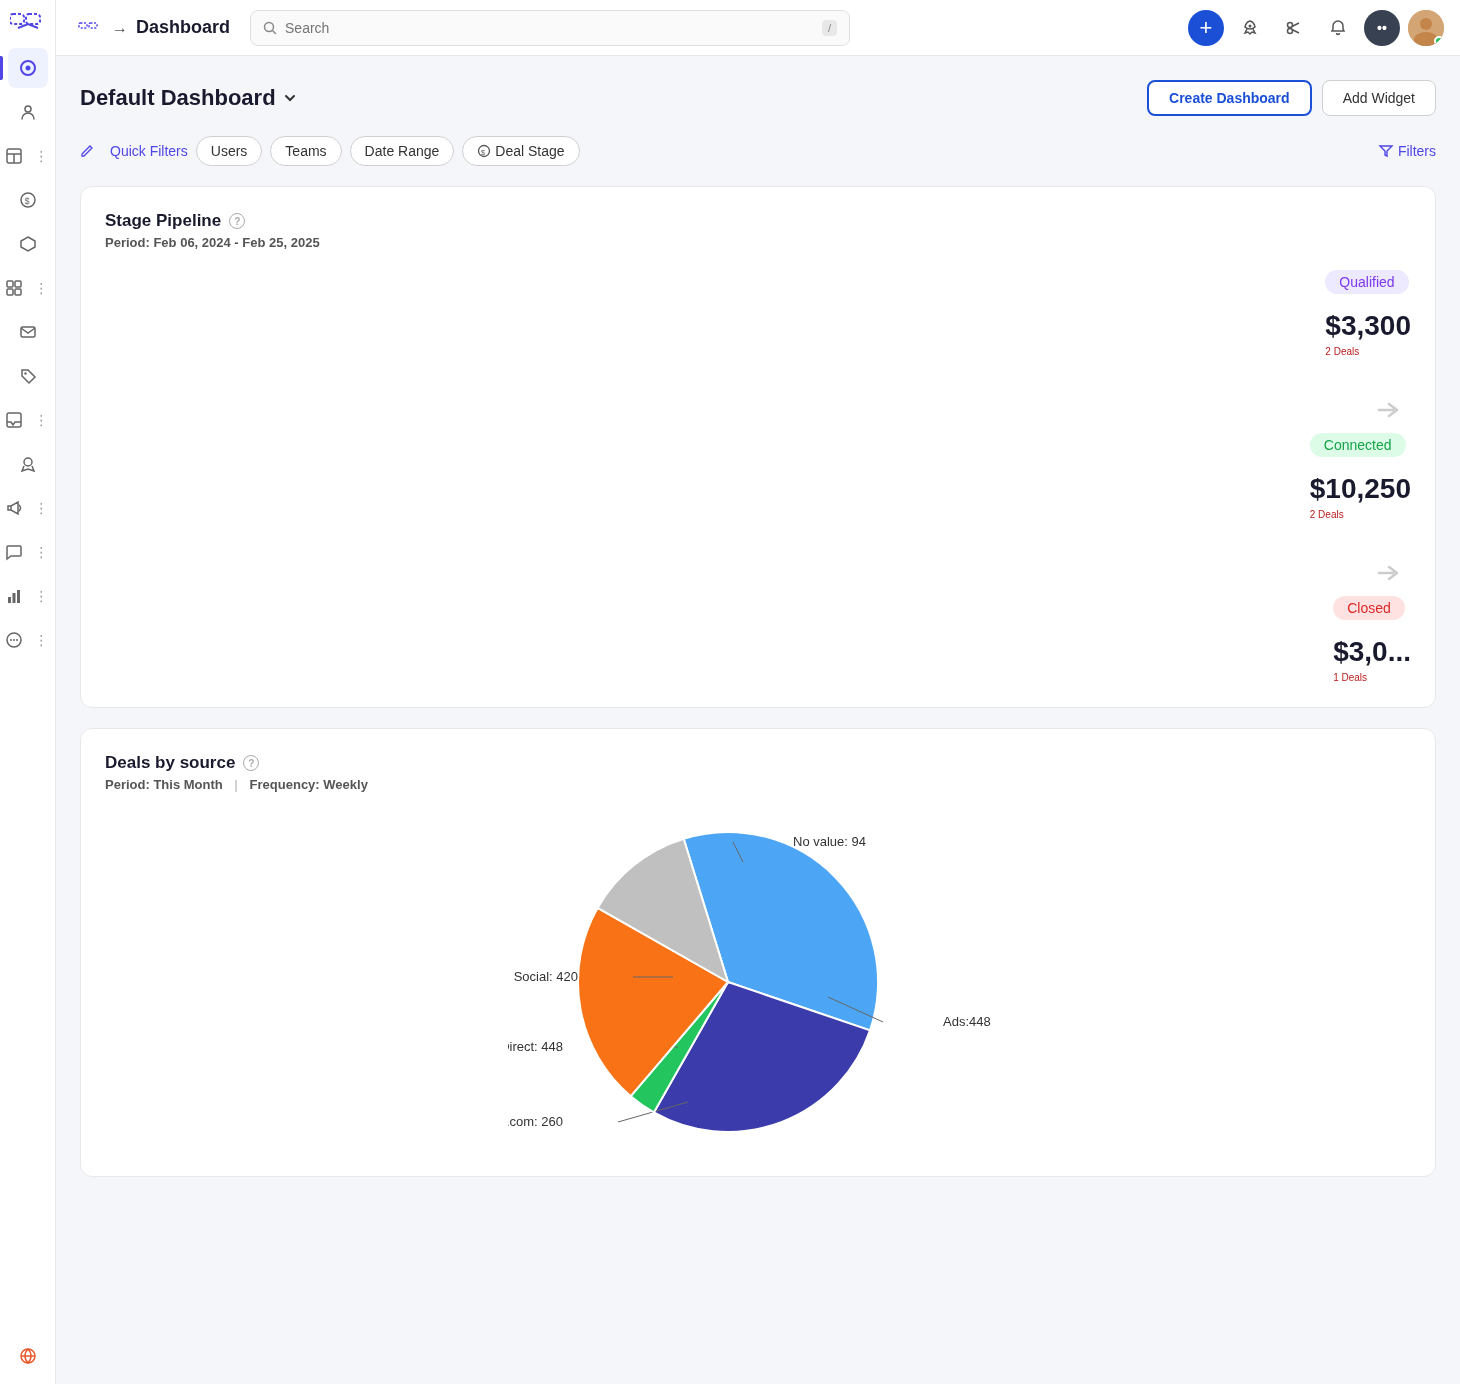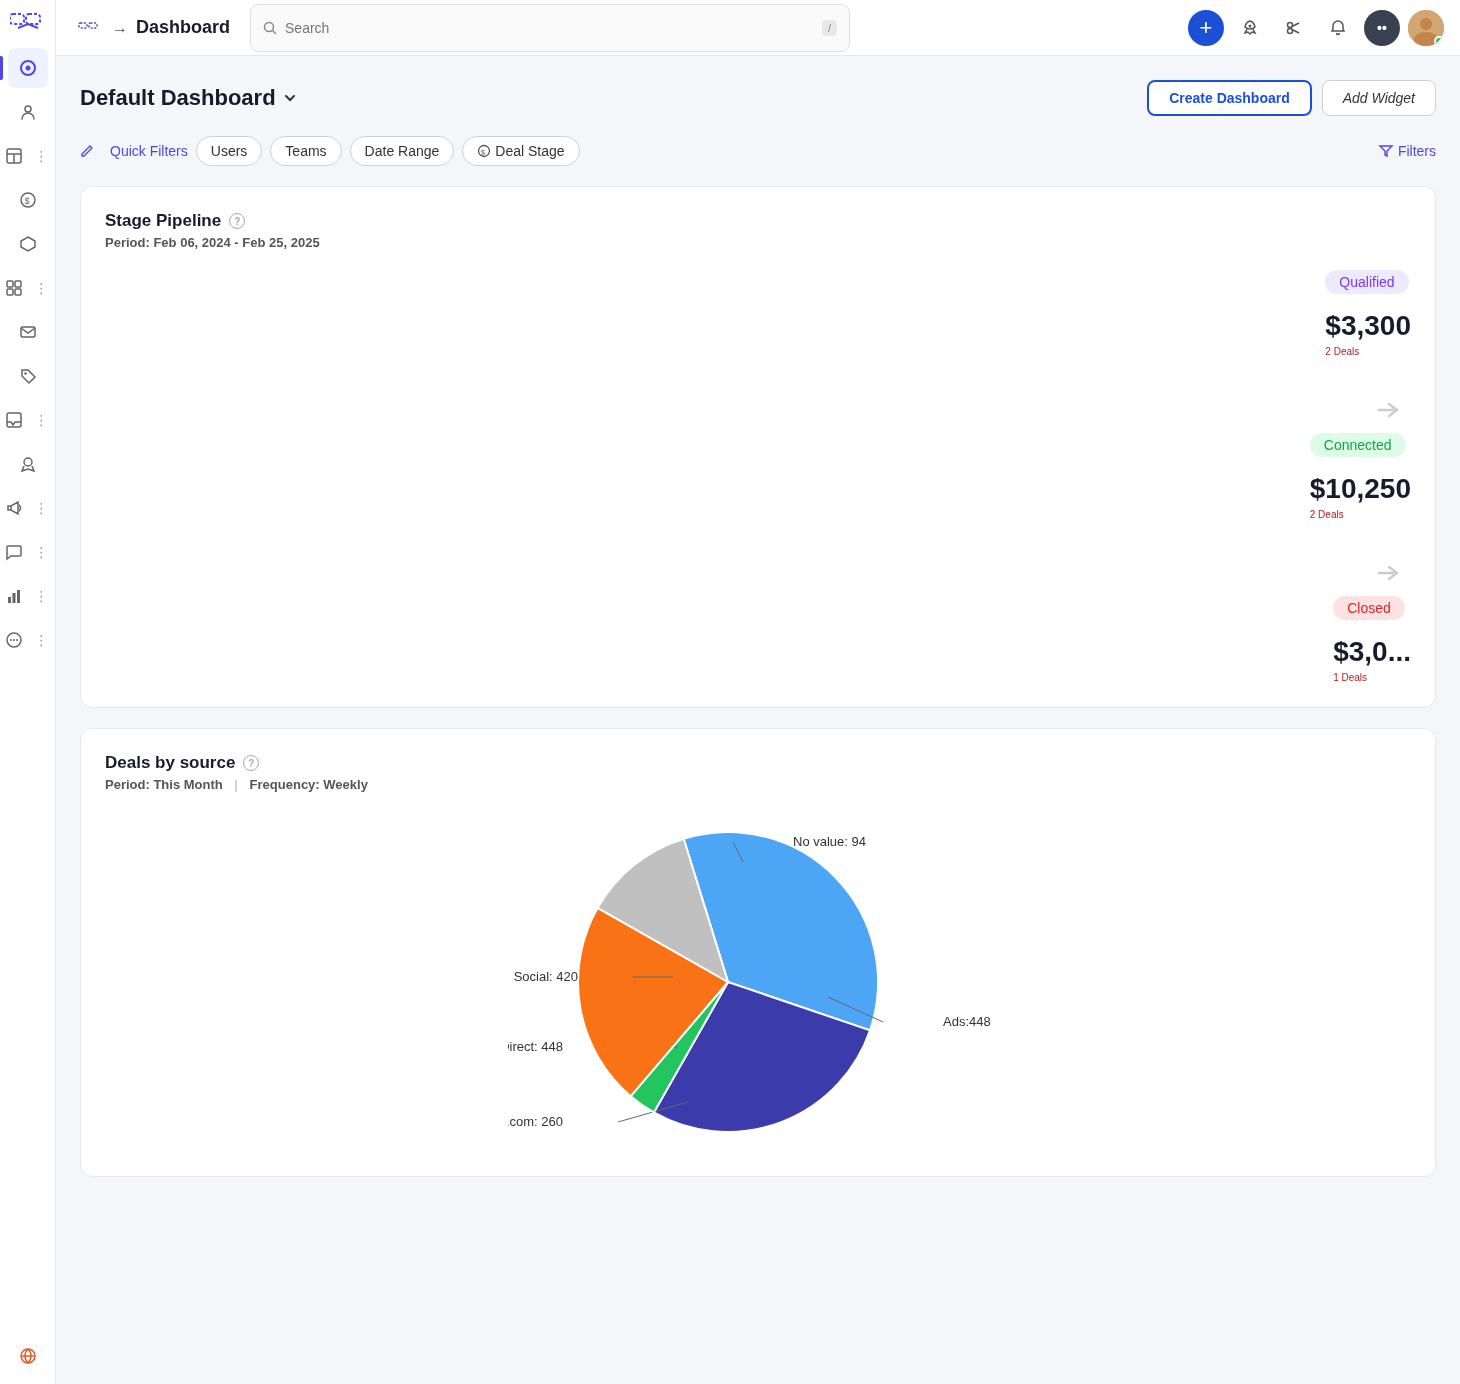--- a/index.html
+++ b/index.html
@@ -90,21 +90,21 @@
     }
     .topbar-title {
       font-size: 18px;
       font-weight: 700;
       color: #1a1a2e;
       margin-right: 8px;
     }
     .search-bar {
       flex: 1;
       max-width: 600px;
-      height: 48px;
+      height: 36px;
       border: 1px solid #e0e0e0;
       border-radius: 8px;
       display: flex;
       align-items: center;
       padding: 0 12px;
       gap: 8px;
       background: #fafafa;
     }
     .search-bar input {
       border: none;
@@ -209,21 +209,20 @@
     }
     .btn-add-widget {
       padding: 8px 20px;
       border: 1px solid #d0d0d0;
       background: #fff;
       color: #333;
       border-radius: 8px;
       font-size: 14px;
       font-weight: 500;
       cursor: pointer;
-      font-style: italic;
     }
 
     
     .quick-filters {
       display: flex;
       align-items: center;
       gap: 8px;
       margin-bottom: 20px;
       flex-wrap: wrap;
     }

